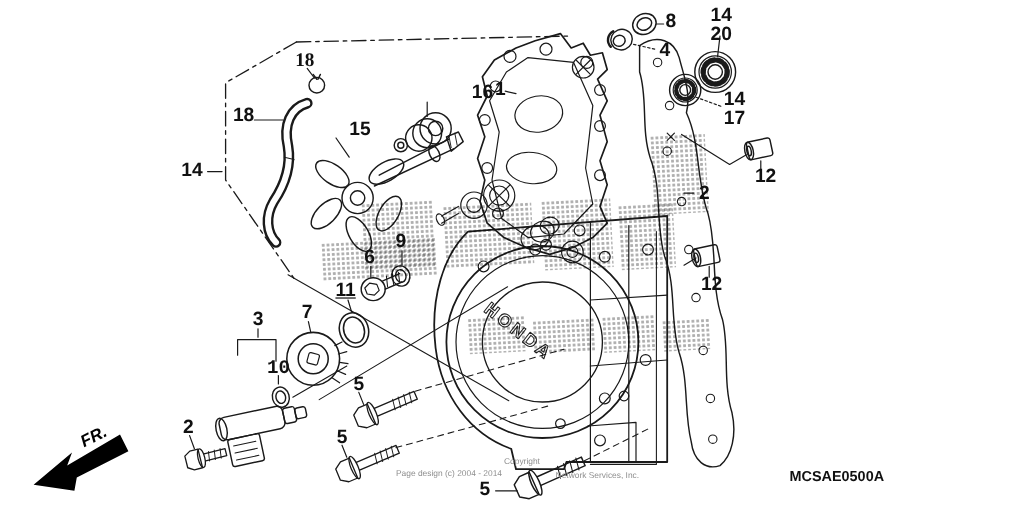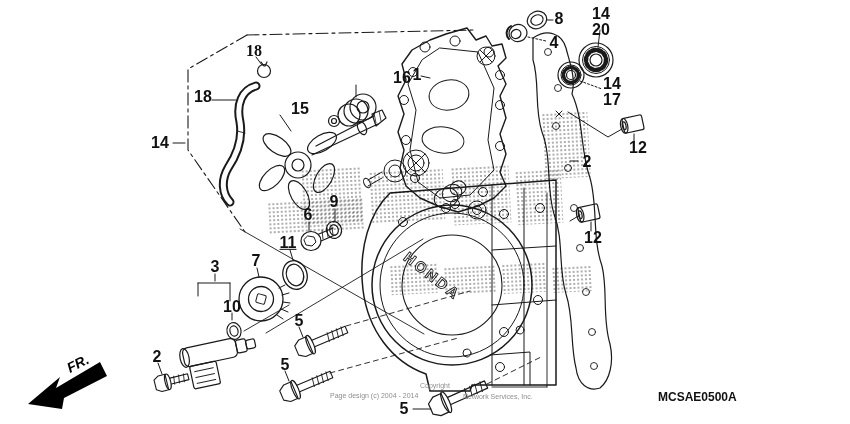--- a/index.html
+++ b/index.html
@@ -288,21 +288,21 @@
       <div class="callout" style="left: 587px; top: 162px;">2</div>
       <div class="callout" style="left: 215px; top: 267px;">3</div>
       <div class="callout" style="left: 554px; top: 43px;">4</div>
       <div class="callout" style="left: 299px; top: 321px;">5</div>
       <div class="callout" style="left: 285px; top: 365px;">5</div>
       <div class="callout" style="left: 404px; top: 409px;">5</div>
       <div class="callout" style="left: 308px; top: 215px;">6</div>
       <div class="callout" style="left: 256px; top: 261px;">7</div>
       <div class="callout" style="left: 559px; top: 19px;">8</div>
       <div class="callout" style="left: 334px; top: 202px;">9</div>
-      <div class="callout" style="left: 232px; top: 307px;">10</div>
+      <div class="callout" style="left: 232px; top: 307px; font-family: Liberation Mono, monospace;">10</div>
       <div class="callout" style="left: 288px; top: 243px; text-decoration: underline;">11</div>
       <div class="callout" style="left: 638px; top: 148px;">12</div>
       <div class="callout" style="left: 593px; top: 238px;">12</div>
       <div class="callout" style="left: 157px; top: 357px;">2</div>
       <div class="callout" style="left: 160px; top: 143px;">14</div>
       <div class="callout" style="left: 601px; top: 22px;">14
 20</div>
       <div class="callout" style="left: 612px; top: 92px;">14
 17</div>
       <div class="callout" style="left: 284px; top: 109px; margin-left: 16px;">15</div>

